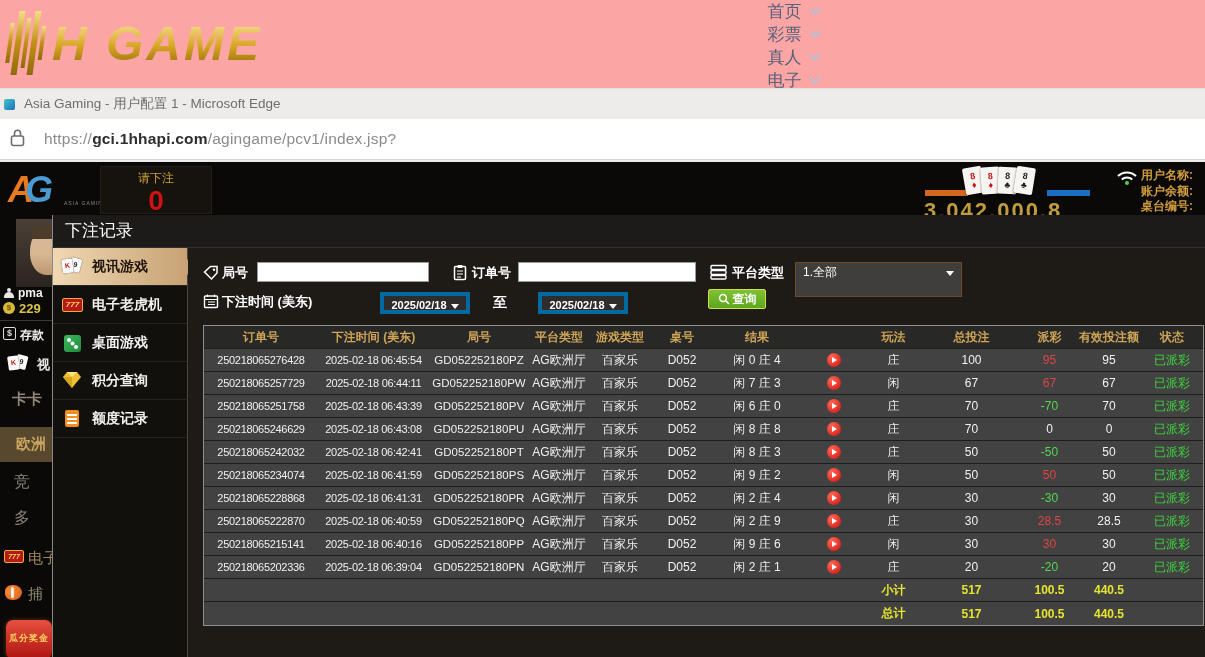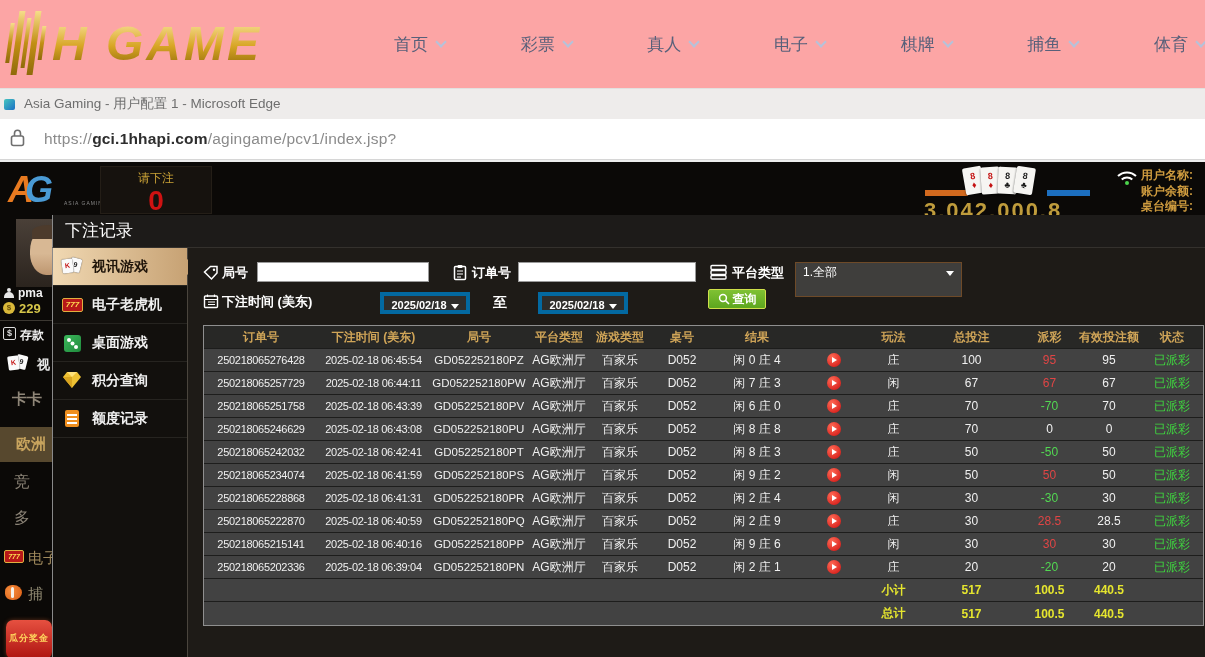--- a/index.html
+++ b/index.html
@@ -10,21 +10,21 @@
   .site-header { position:absolute; top:0; left:0; width:1205px; height:100px; background:#fca5a5; }
   .logo { position:absolute; left:8px; top:8px; height:70px; display:flex; align-items:center; }
   .logo-bars { display:flex; align-items:center; gap:3px; height:64px; margin-right:8px; transform:skewX(-8deg); }
   .logo-bars i { display:block; width:4px; background:linear-gradient(180deg,#f6dd8a,#c28f15,#8f6a0a); }
   .logo-bars i:nth-child(1){height:40px;} .logo-bars i:nth-child(2){height:64px;width:6px;}
   .logo-bars i:nth-child(3){height:50px;} .logo-bars i:nth-child(4){height:64px;width:6px;}
   .logo-bars i:nth-child(5){height:34px;}
   .logo-text { font-size:48px; font-weight:bold; font-style:italic; letter-spacing:3px;
     background:linear-gradient(180deg,#f4d887 15%,#d7a524 55%,#9c730e 90%);
     -webkit-background-clip:text; background-clip:text; color:transparent; }
-  .main-nav { position:absolute; left:364px; right:0; top:0; height:88px; display:flex; align-items:center; justify-content:space-between; padding-left:30px; }
+  .main-nav { position:absolute; left:351px; right:0; top:0; height:88px; display:flex; align-items:center; justify-content:space-between; padding-left:30px;flex-direction:column; }
   .nav-item { display:flex; align-items:center; gap:9px; font-size:17px; color:#58607a; cursor:pointer; white-space:nowrap; }
   .chev { width:8px; height:8px; border-right:2px solid #b5c2da; border-bottom:2px solid #b5c2da; transform:rotate(45deg); margin-top:-5px; }
 
   
   .edge-titlebar { position:absolute; top:88px; left:0; width:1205px; height:31px; background:#eeeceb; border-top:1px solid #e2e0df; display:flex; align-items:center; gap:9px; padding-left:4px; }
   .edge-icon { width:11px; height:11px; border-radius:2px; background:linear-gradient(135deg,#45c6c0,#1b6fc4); flex:none; }
   .edge-title { font-size:13.5px; color:#6e6e6e; }
 
   
   .url-bar { position:absolute; top:119px; left:0; width:1205px; height:41px; background:#fff; border-bottom:1px solid #d6d6d6; display:flex; align-items:center; gap:19px; padding-left:10px; }

